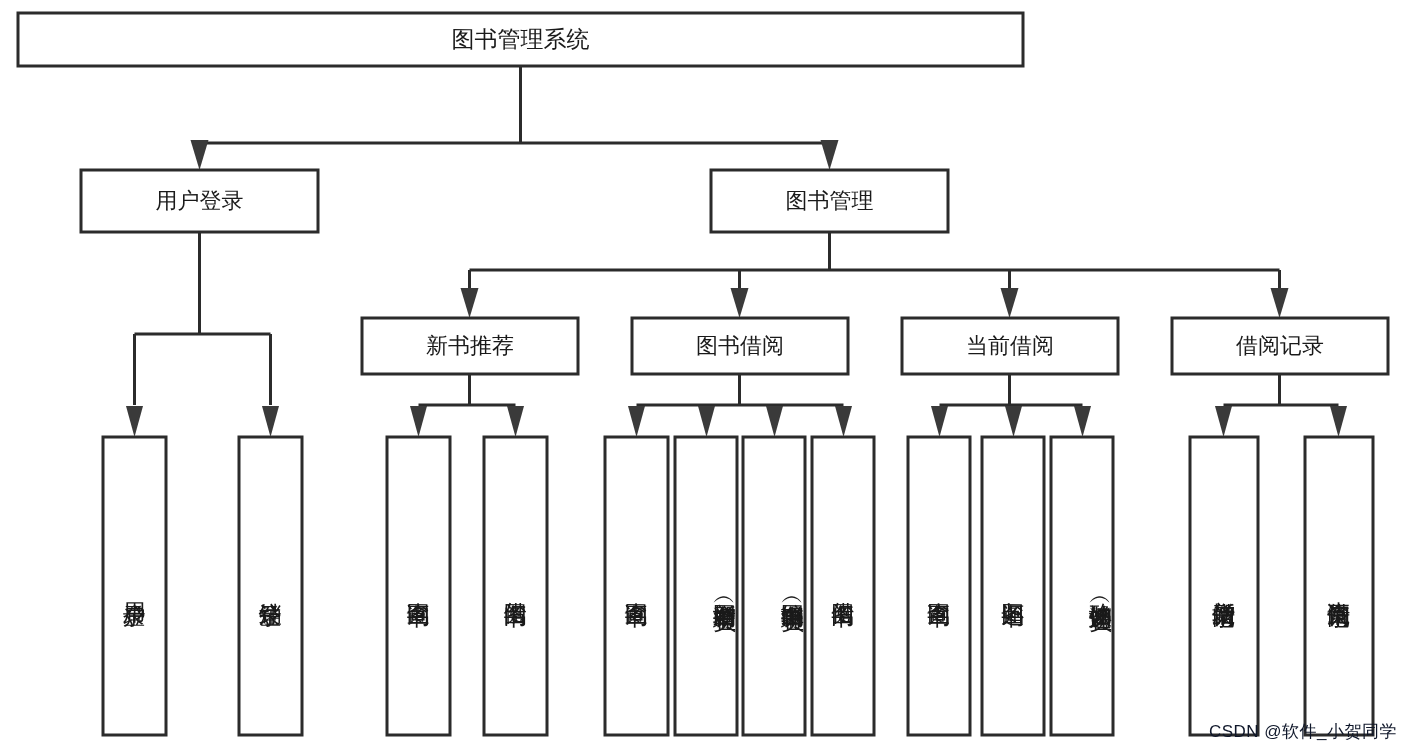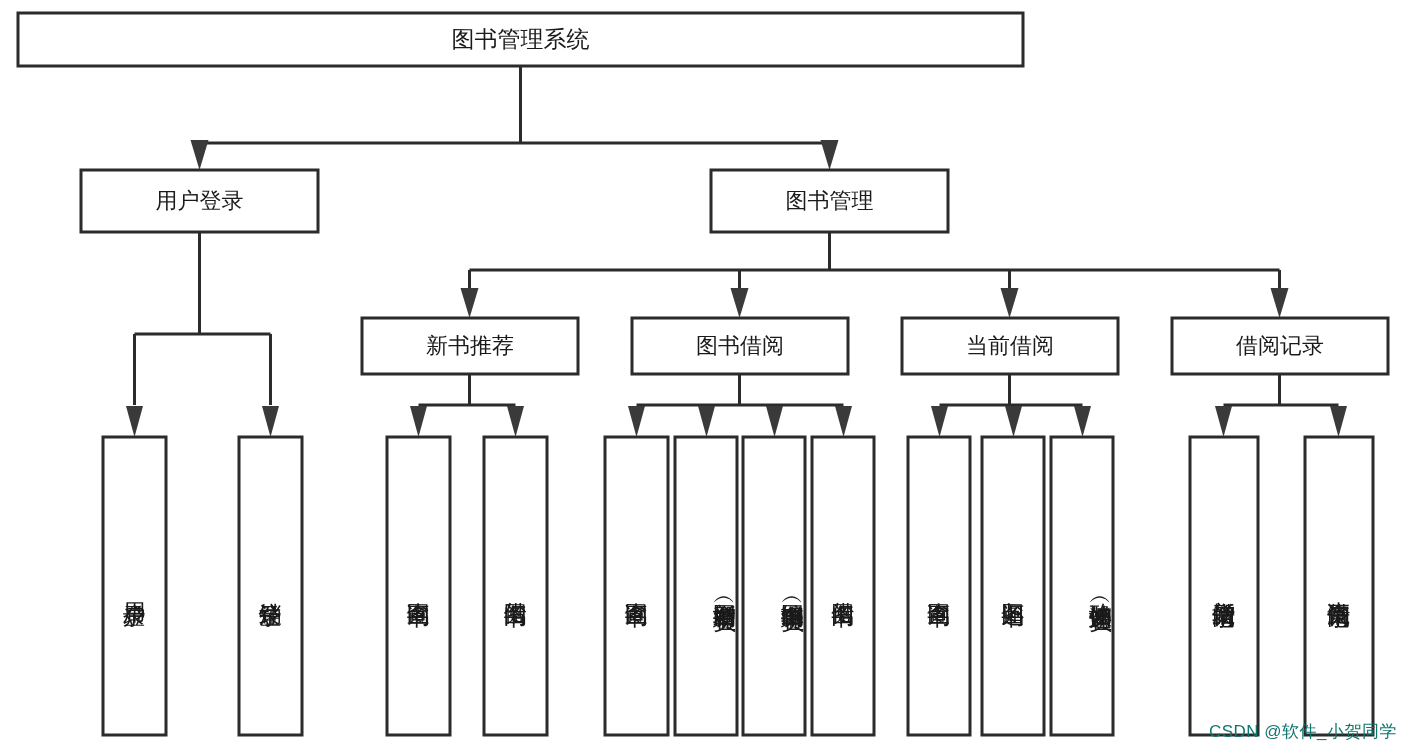--- a/index.html
+++ b/index.html
@@ -72,21 +72,21 @@
     white-space: nowrap;
     pointer-events: none;
     user-select: none;
   }
   .watermark {
     position: absolute;
     right: 8px;
     bottom: 4px;
     font-family: "Liberation Sans", "DejaVu Sans", sans-serif;
     font-size: 17px;
-    color: #0f766e;
+    color: #0f172a;
     white-space: nowrap;
     letter-spacing: 0.5px;
   }
 </style>
 </head>
 <body>
 
 <div id="diagram-root">
 
   <svg class="diagram-canvas" viewBox="0 0 1405 747">

